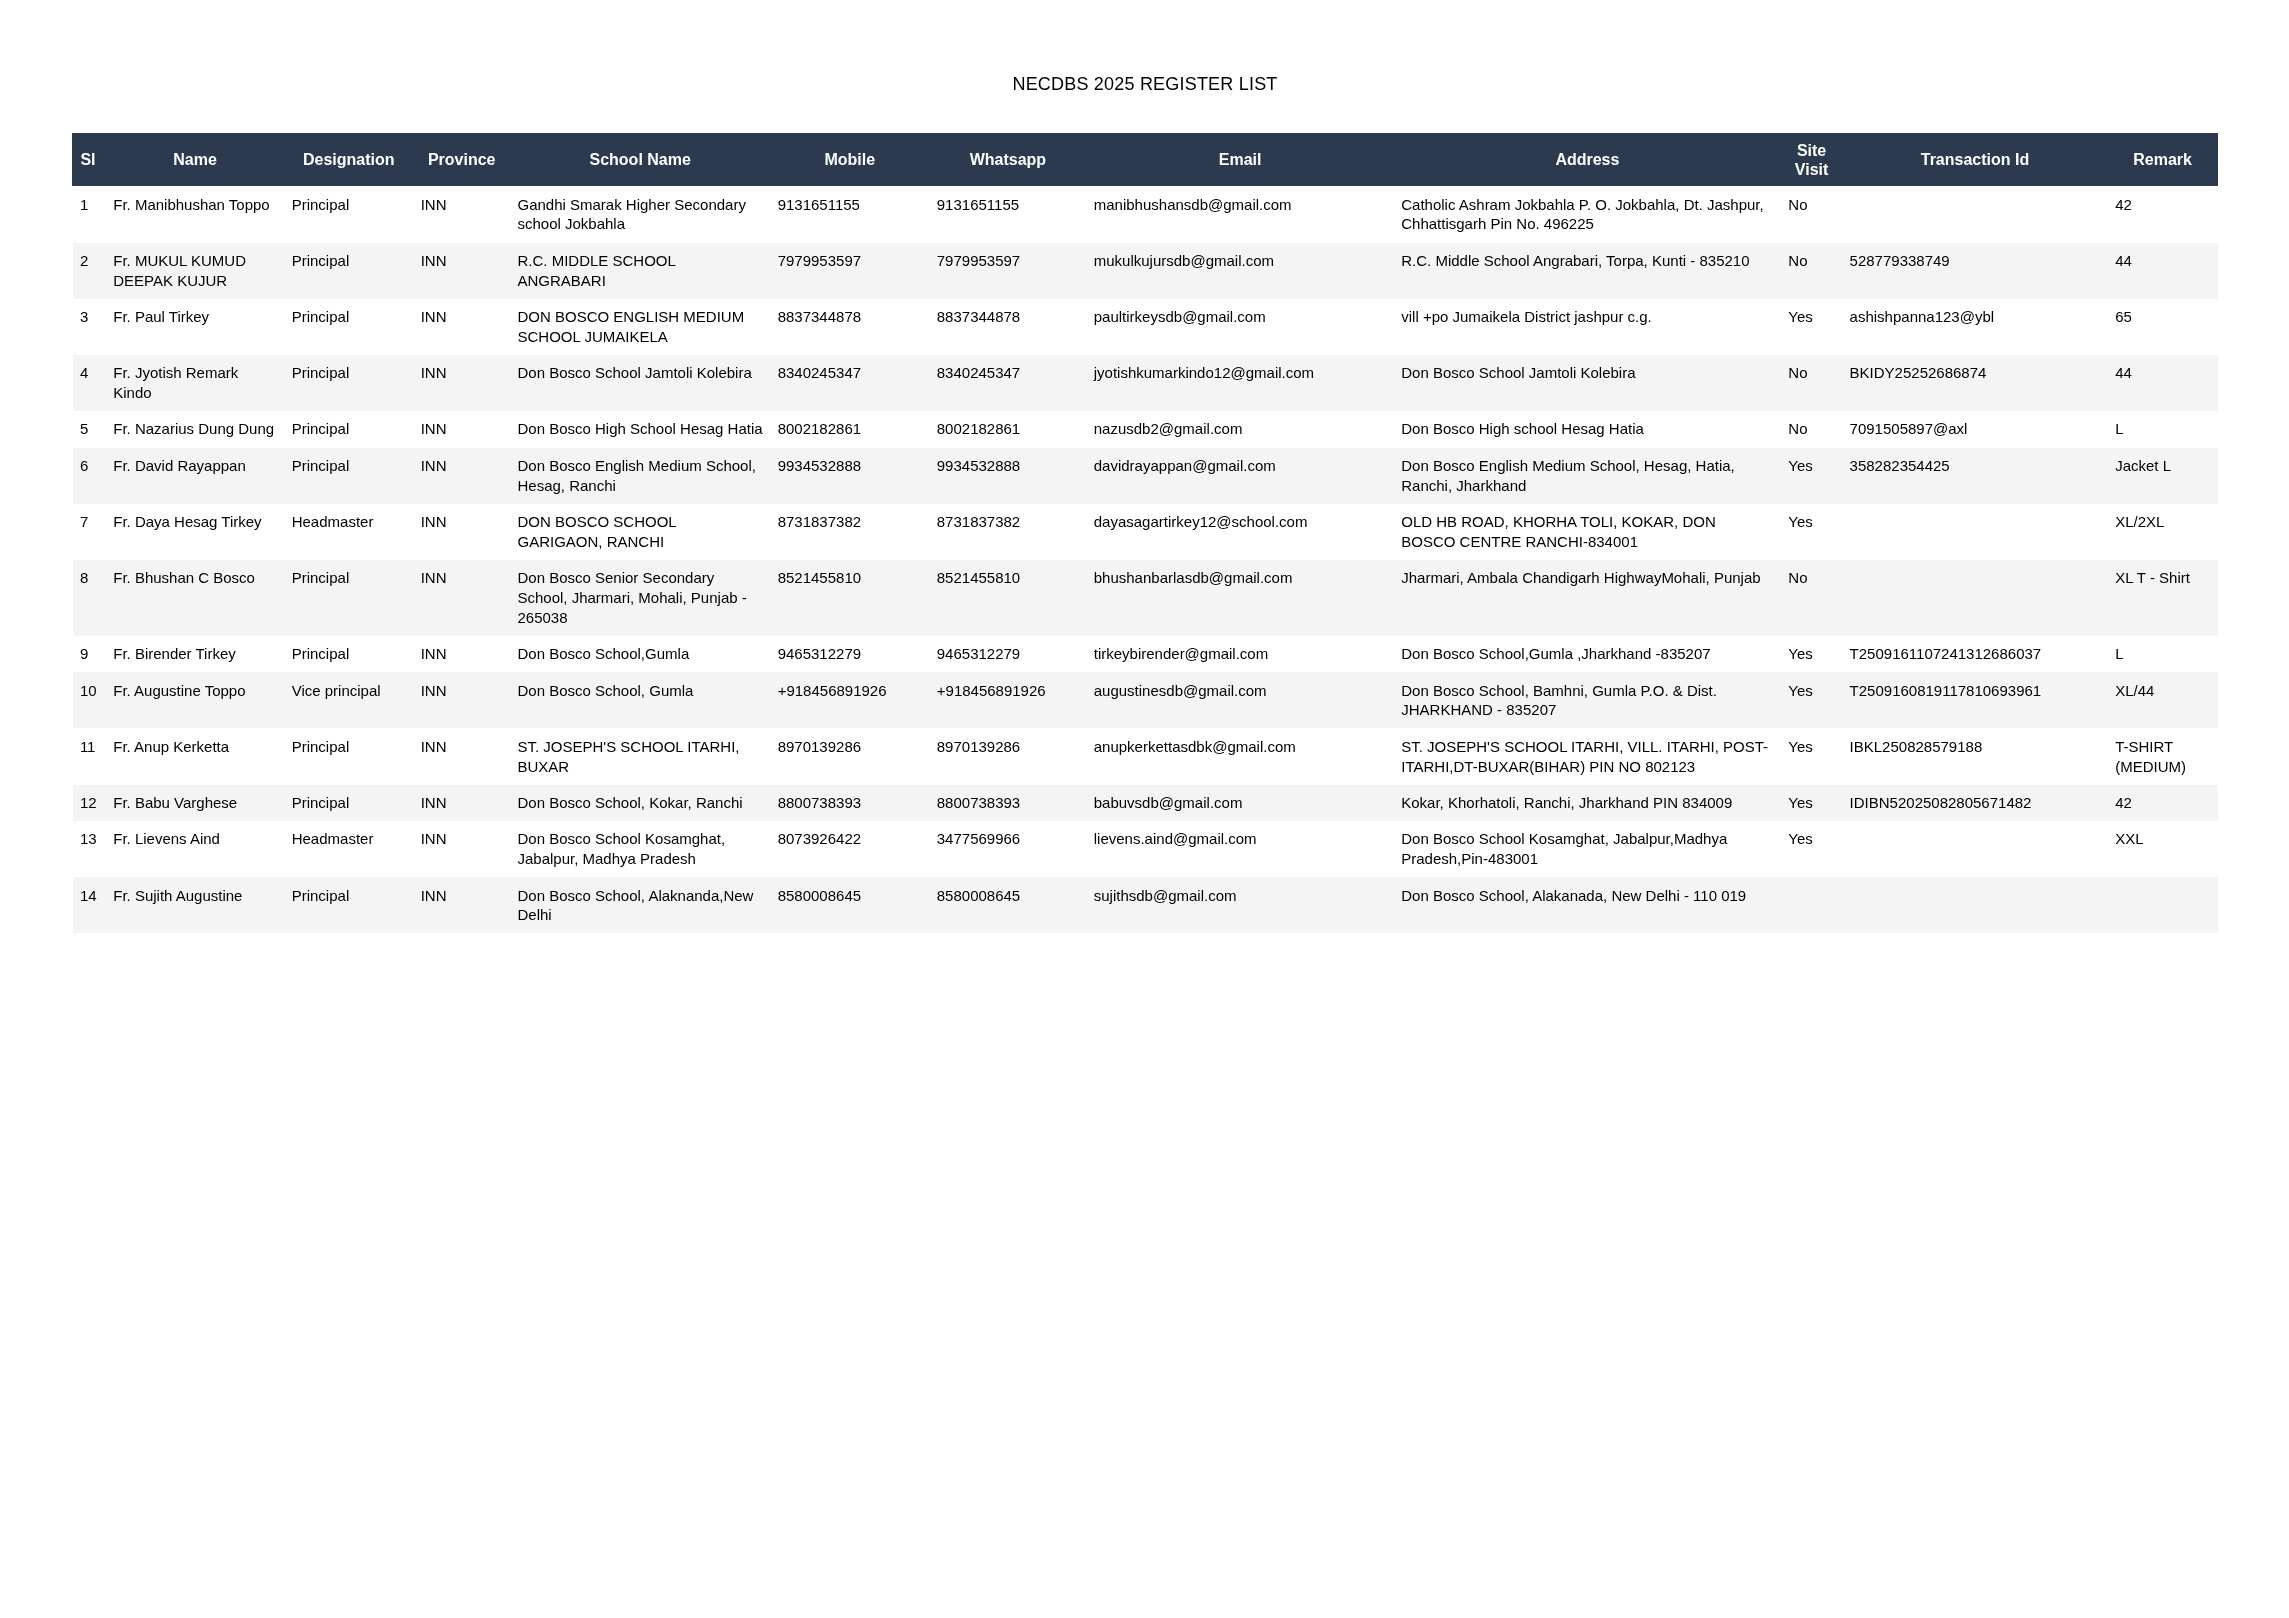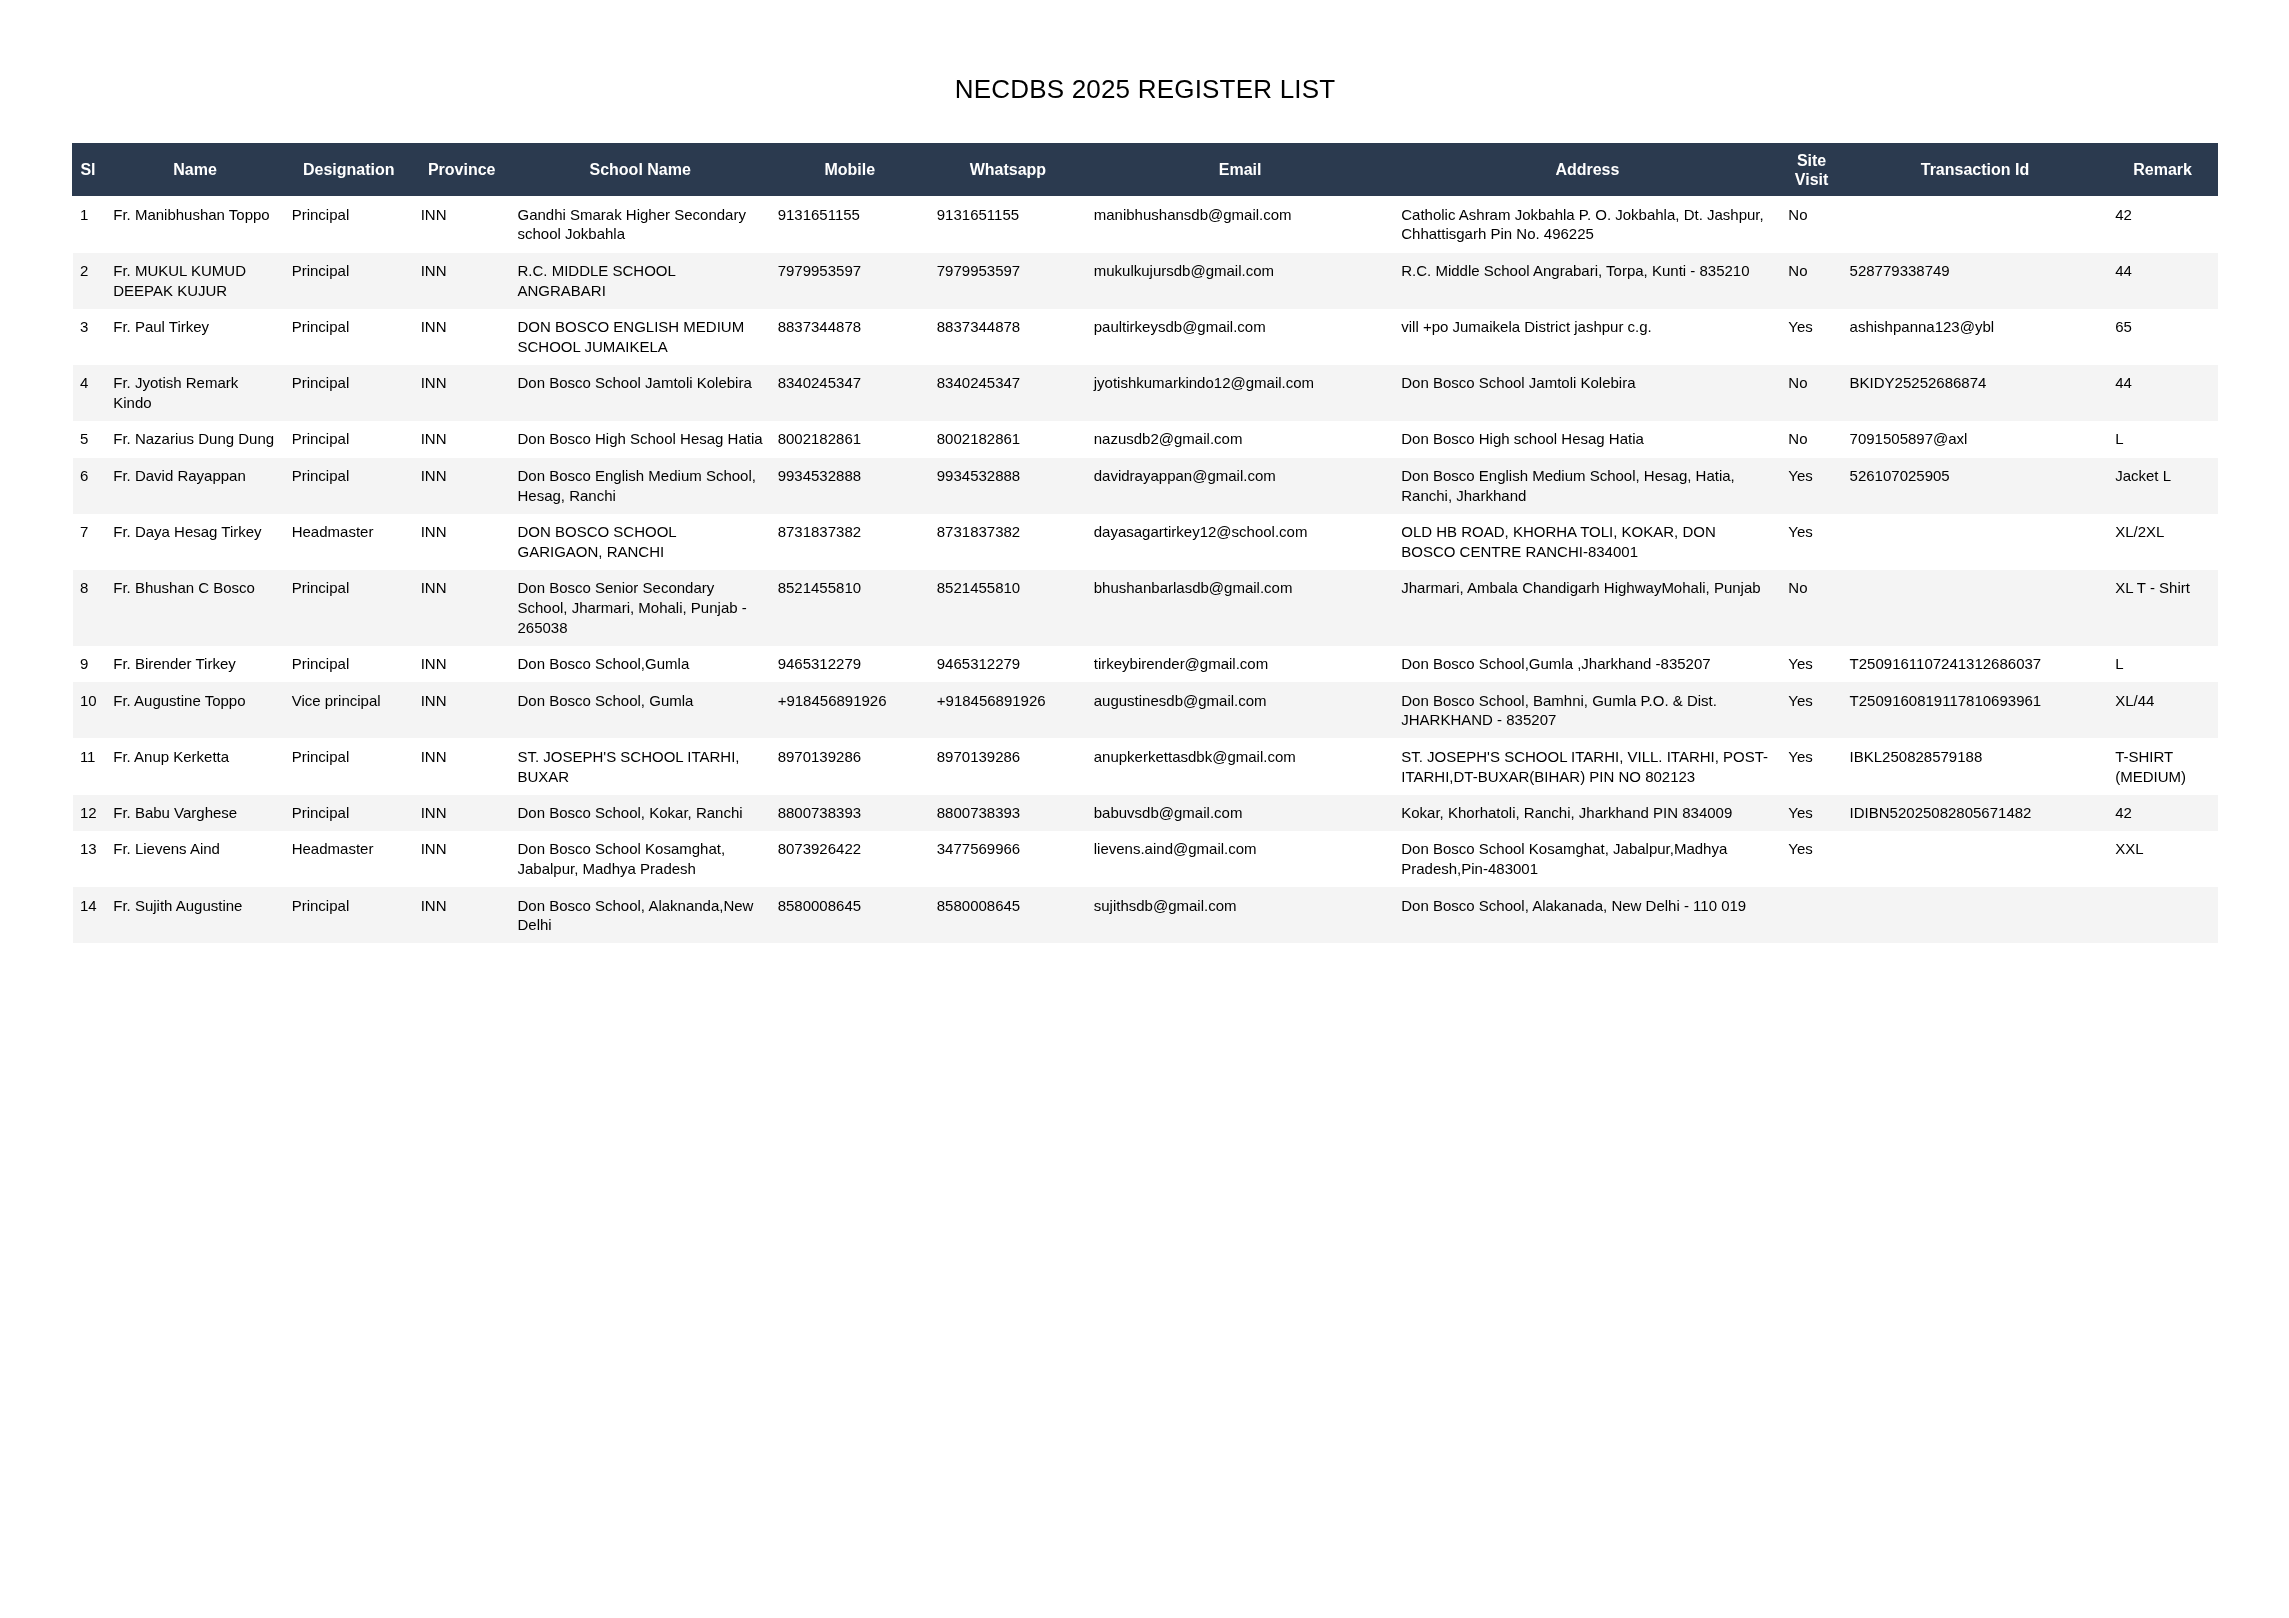--- a/index.html
+++ b/index.html
@@ -16,21 +16,21 @@
   }
   .page {
     position: relative;
     width: 2290px;
     height: 1619px;
     box-sizing: border-box;
     padding: 0;
   }
   .doc-title {
     text-align: center;
-    font-size: 26px;
+    font-size: 18px;
     font-weight: 400;
     letter-spacing: 0.2px;
     padding-top: 74px;
     padding-bottom: 22px;
   }
   .table-wrap {
     padding: 16px 72px 0 72px;
   }
   table.register {
     border-collapse: collapse;
@@ -197,21 +197,21 @@
             <td>6</td>
             <td>Fr. David Rayappan</td>
             <td>Principal</td>
             <td>INN</td>
             <td>Don Bosco English Medium School, Hesag, Ranchi</td>
             <td>9934532888</td>
             <td>9934532888</td>
             <td>davidrayappan@gmail.com</td>
             <td>Don Bosco English Medium School, Hesag, Hatia, Ranchi, Jharkhand</td>
             <td>Yes</td>
-            <td>526107025905</td>
+            <td>358282354425</td>
             <td>Jacket L</td>
           </tr>
           <tr class="even">
             <td>7</td>
             <td>Fr. Daya Hesag Tirkey</td>
             <td>Headmaster</td>
             <td>INN</td>
             <td>DON BOSCO SCHOOL GARIGAON, RANCHI</td>
             <td>8731837382</td>
             <td>8731837382</td>

